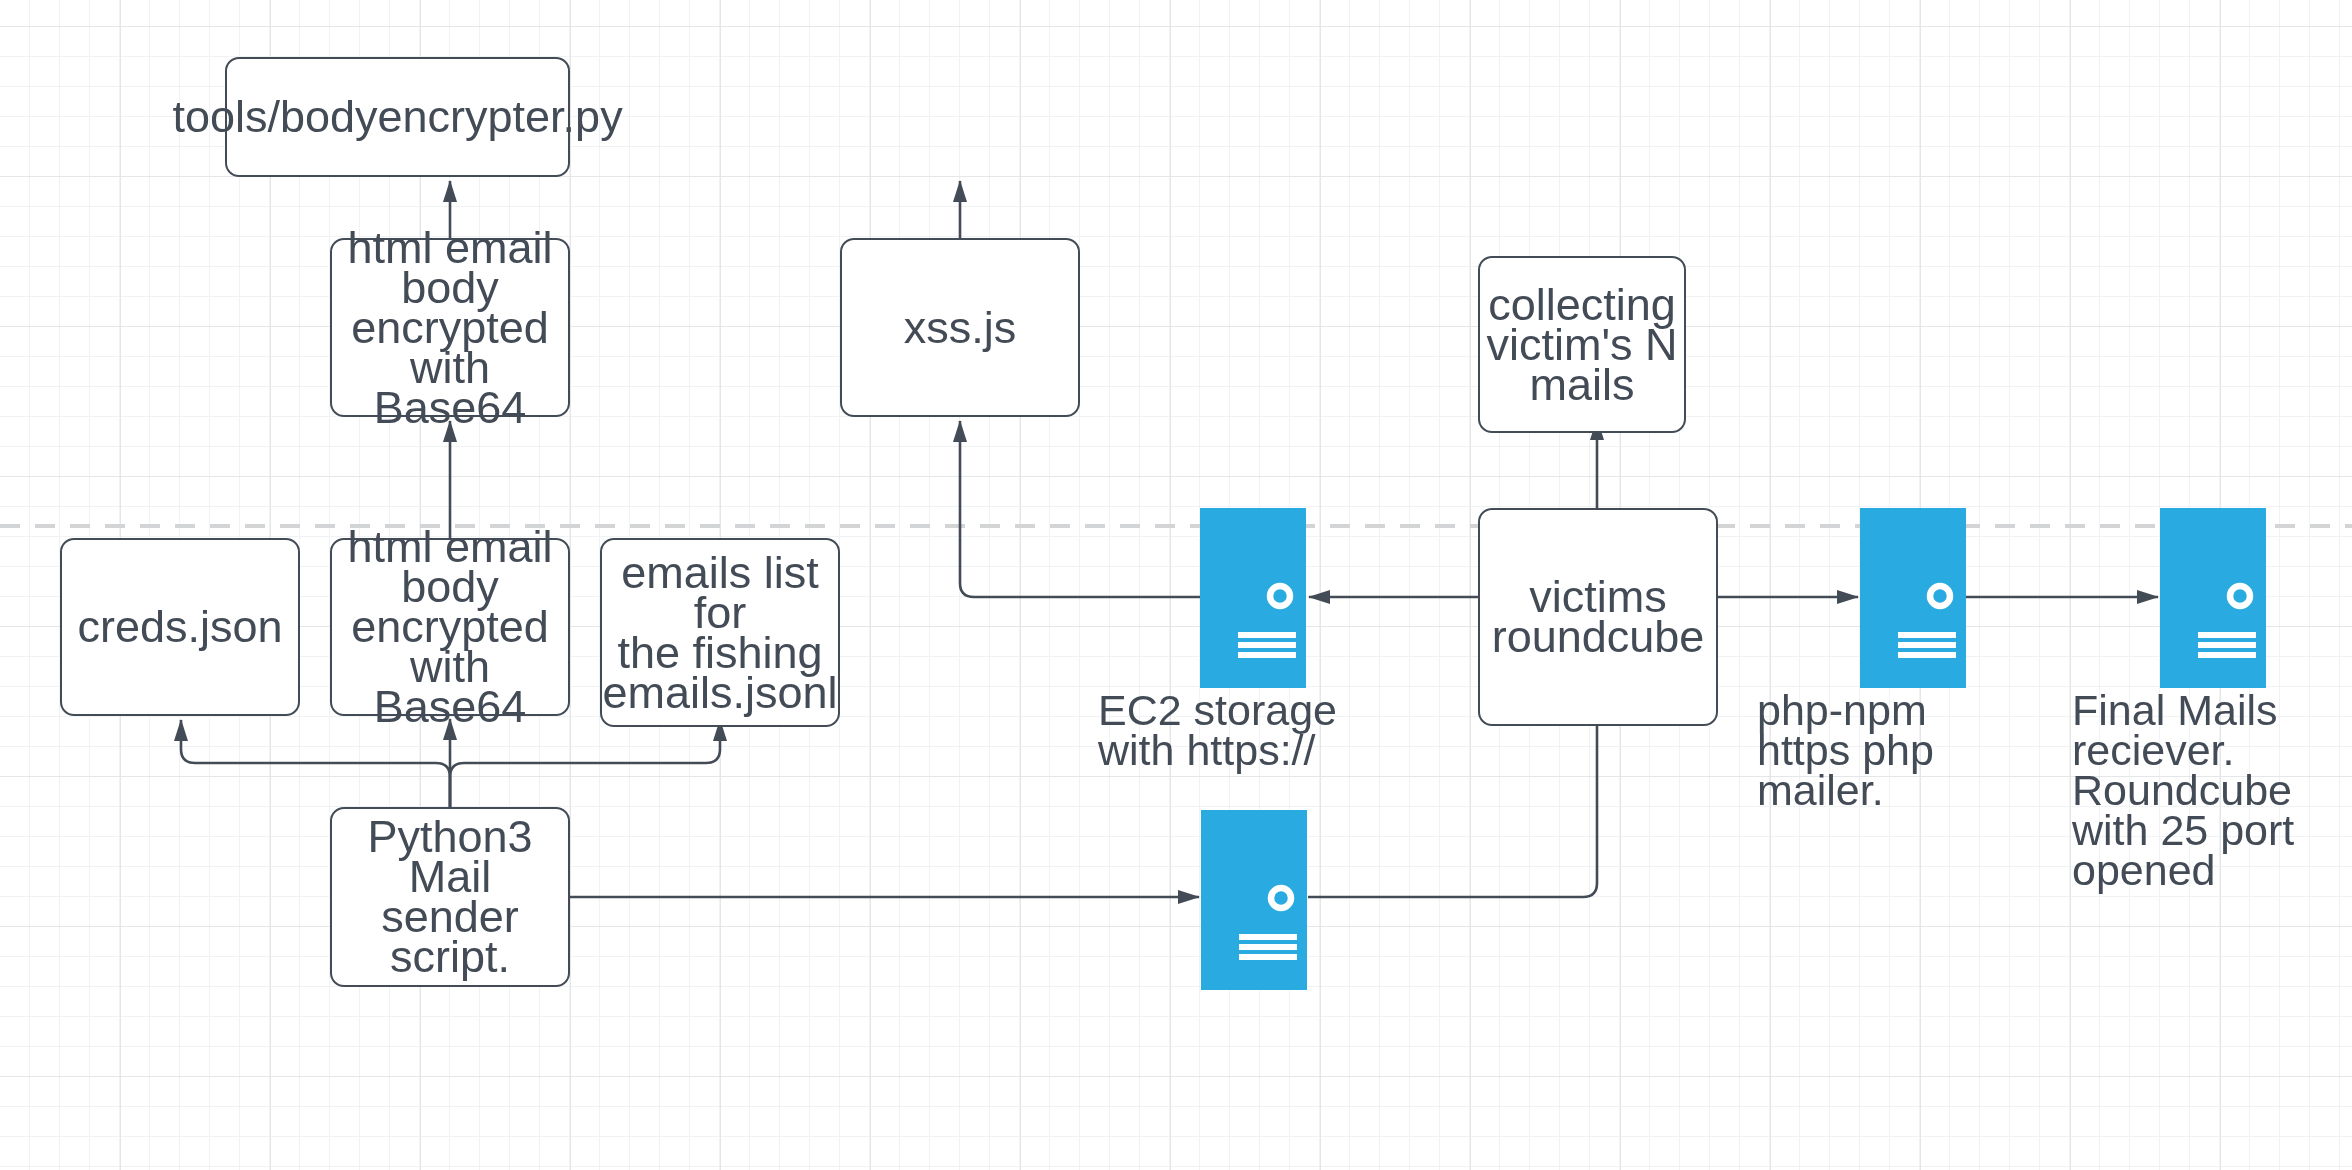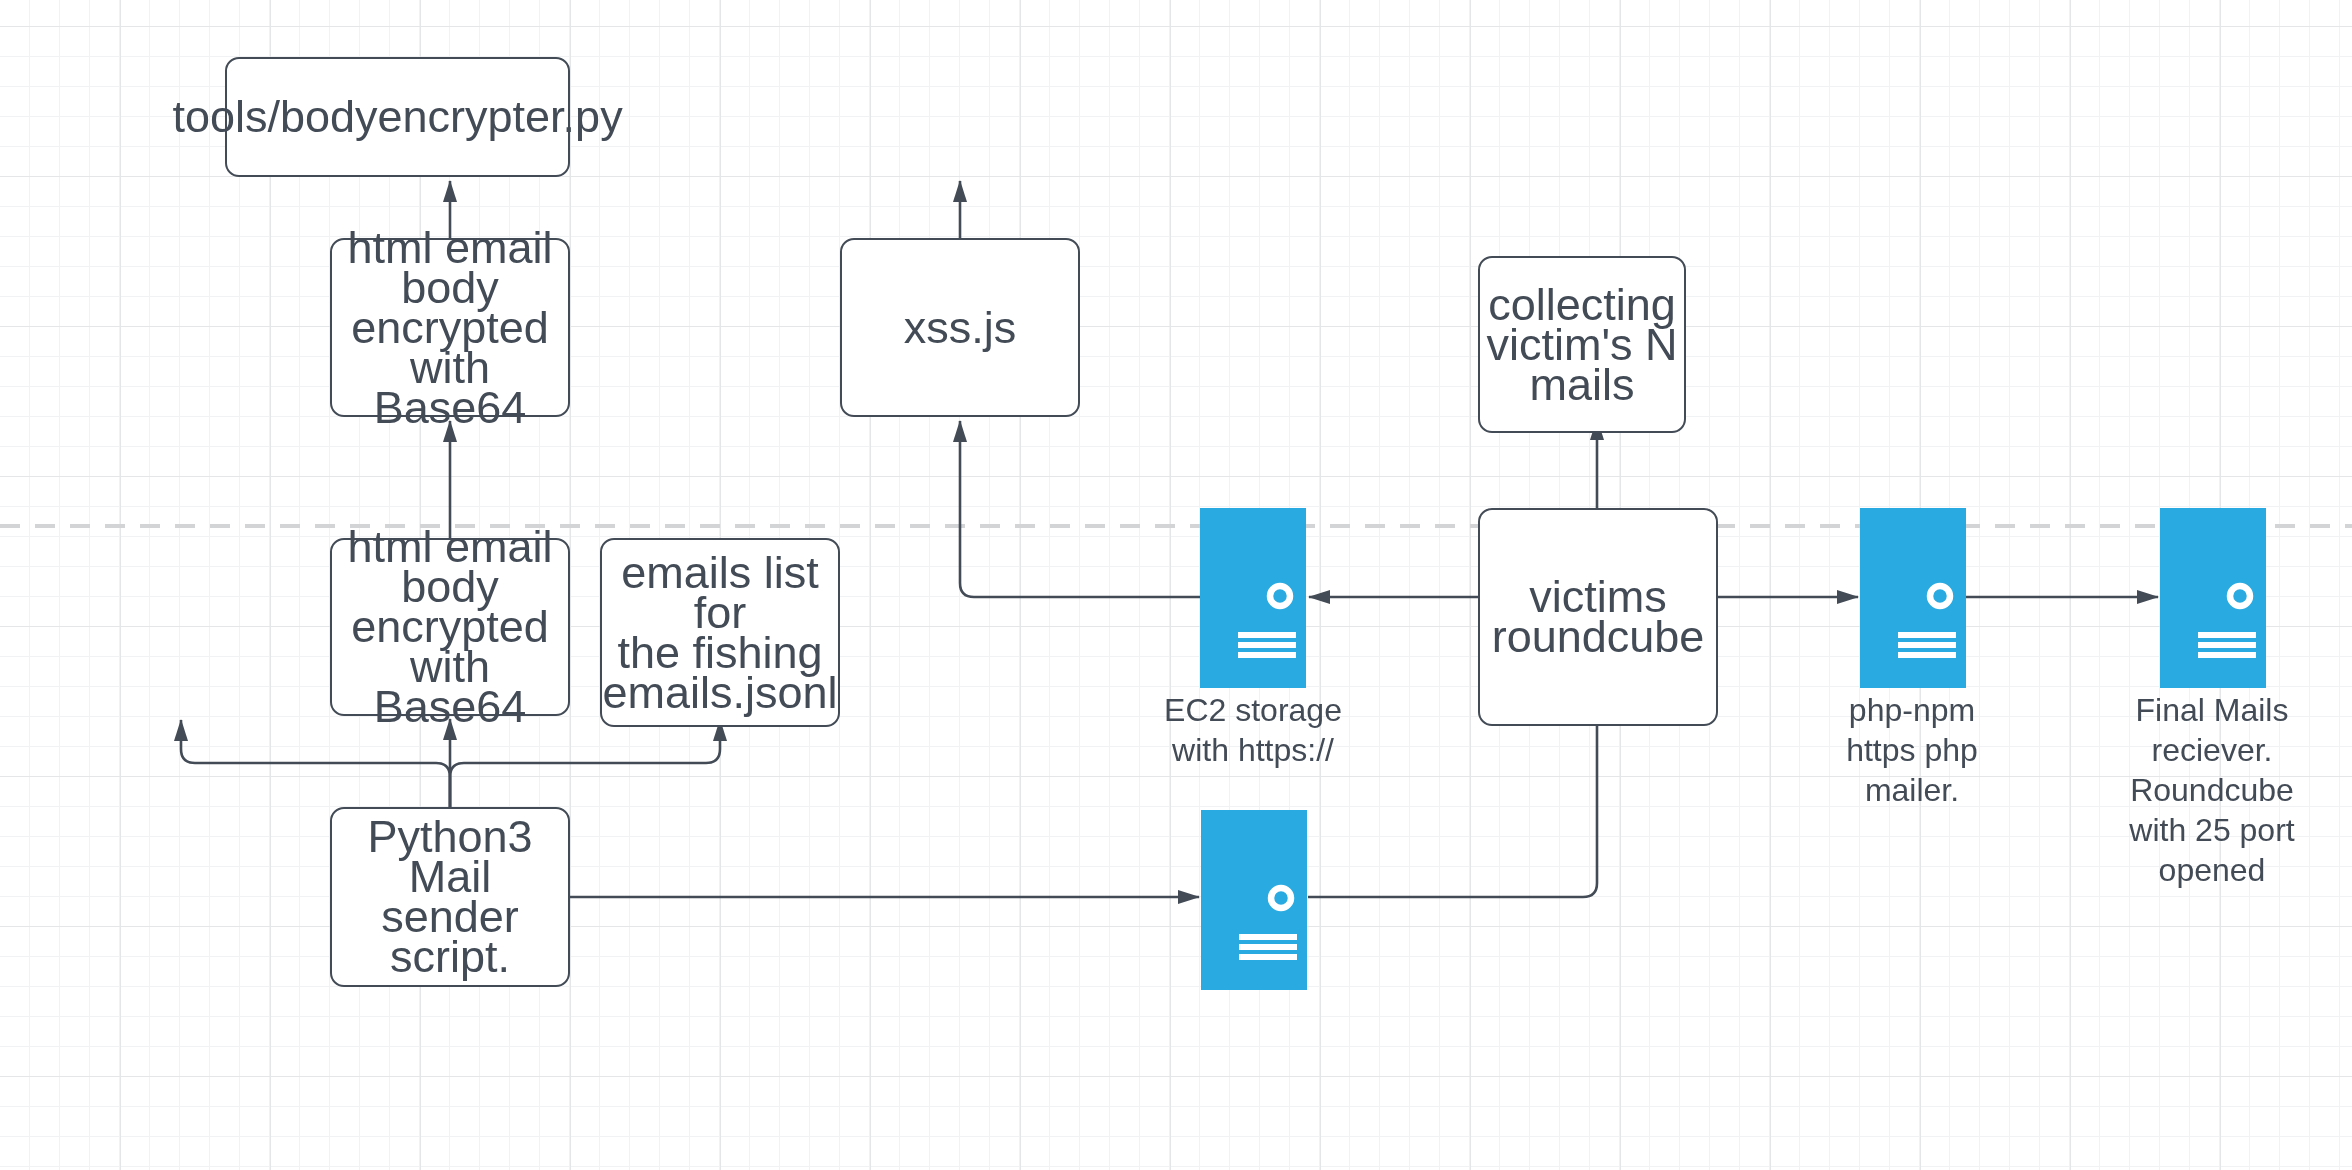--- a/index.html
+++ b/index.html
@@ -61,23 +61,22 @@
   .server{
     position:absolute;
     z-index:3;
     line-height:0;
   }
   .srv-body{fill:var(--accent-blue);}
   .srv-led{fill:none;stroke:#FFFFFF;stroke-width:6.5;}
   .srv-label{
     position:absolute;
     z-index:3;
-    text-align:center;
     white-space:pre-line;
-    font-size:32px;
+    font-size:43px;
     line-height:40px;
     color:var(--ink);
   }
 </style>
 </head>
 <body>
 
 <div class="canvas">
 
   <svg class="edges" viewBox="0 0 2352 1170">
@@ -119,20 +118,23 @@
   <div class="box" style="left:840px;top:238px;width:240px;height:179px">
     <span class="lbl">xss.js</span>
   </div>
 
   <div class="box" style="left:1478px;top:256px;width:208px;height:177px">
     <span class="lbl">collecting
 victim's N
 mails</span>
   </div>
 
+  <div class="box" style="left:60px;top:538px;width:240px;height:178px">
+    <span class="lbl">creds.json</span>
+  </div>
 
   <div class="box" style="left:330px;top:538px;width:240px;height:178px">
     <span class="lbl">html email
 body
 encrypted
 with Base64</span>
   </div>
 
   <div class="box" style="left:600px;top:538px;width:240px;height:189px">
     <span class="lbl">emails list for

